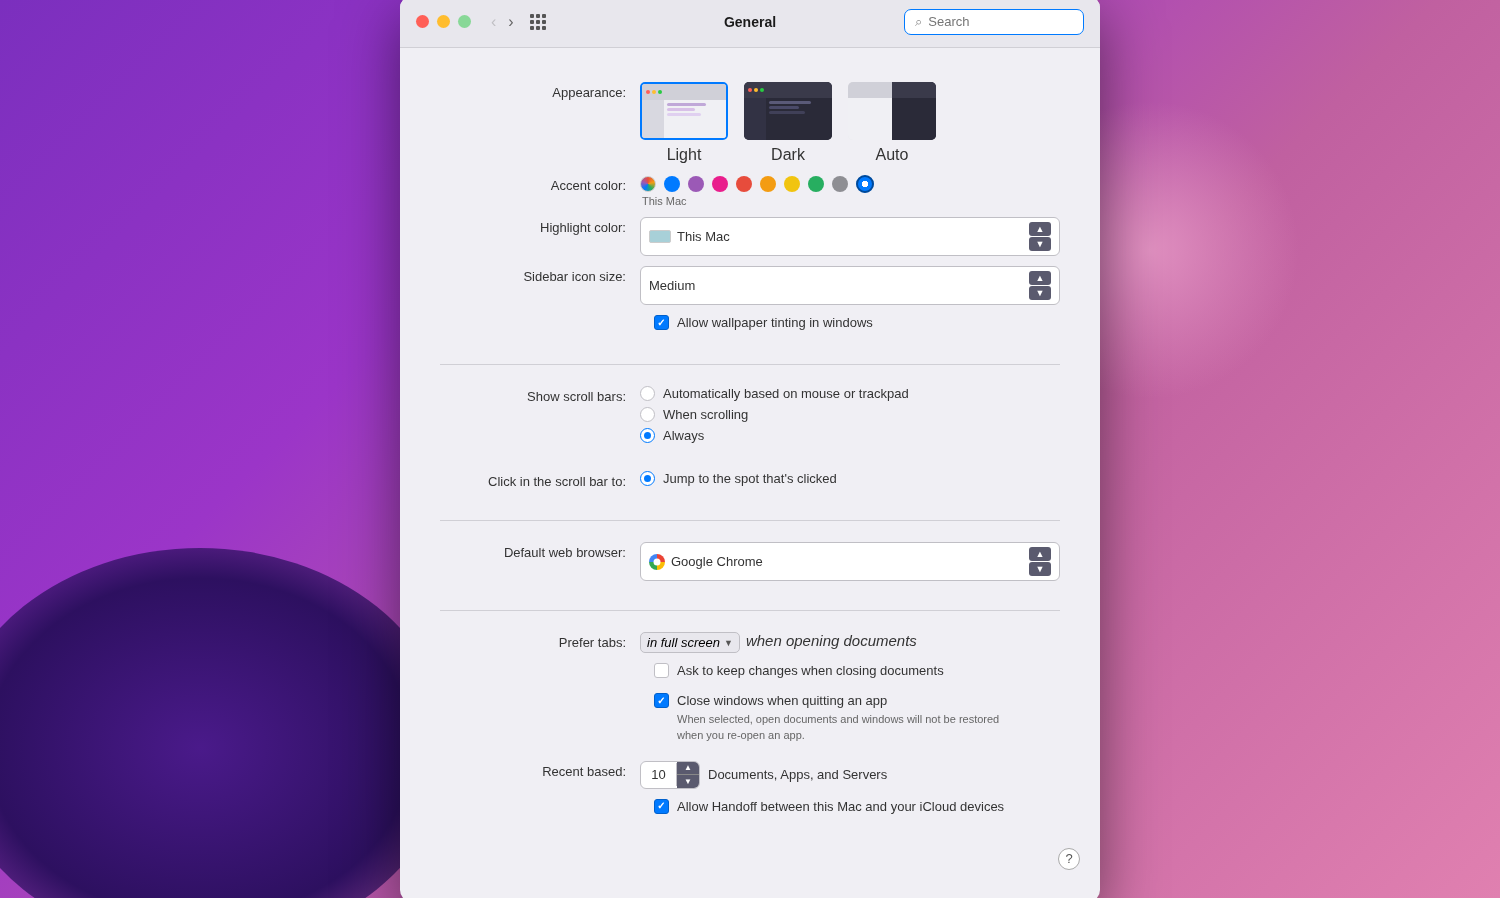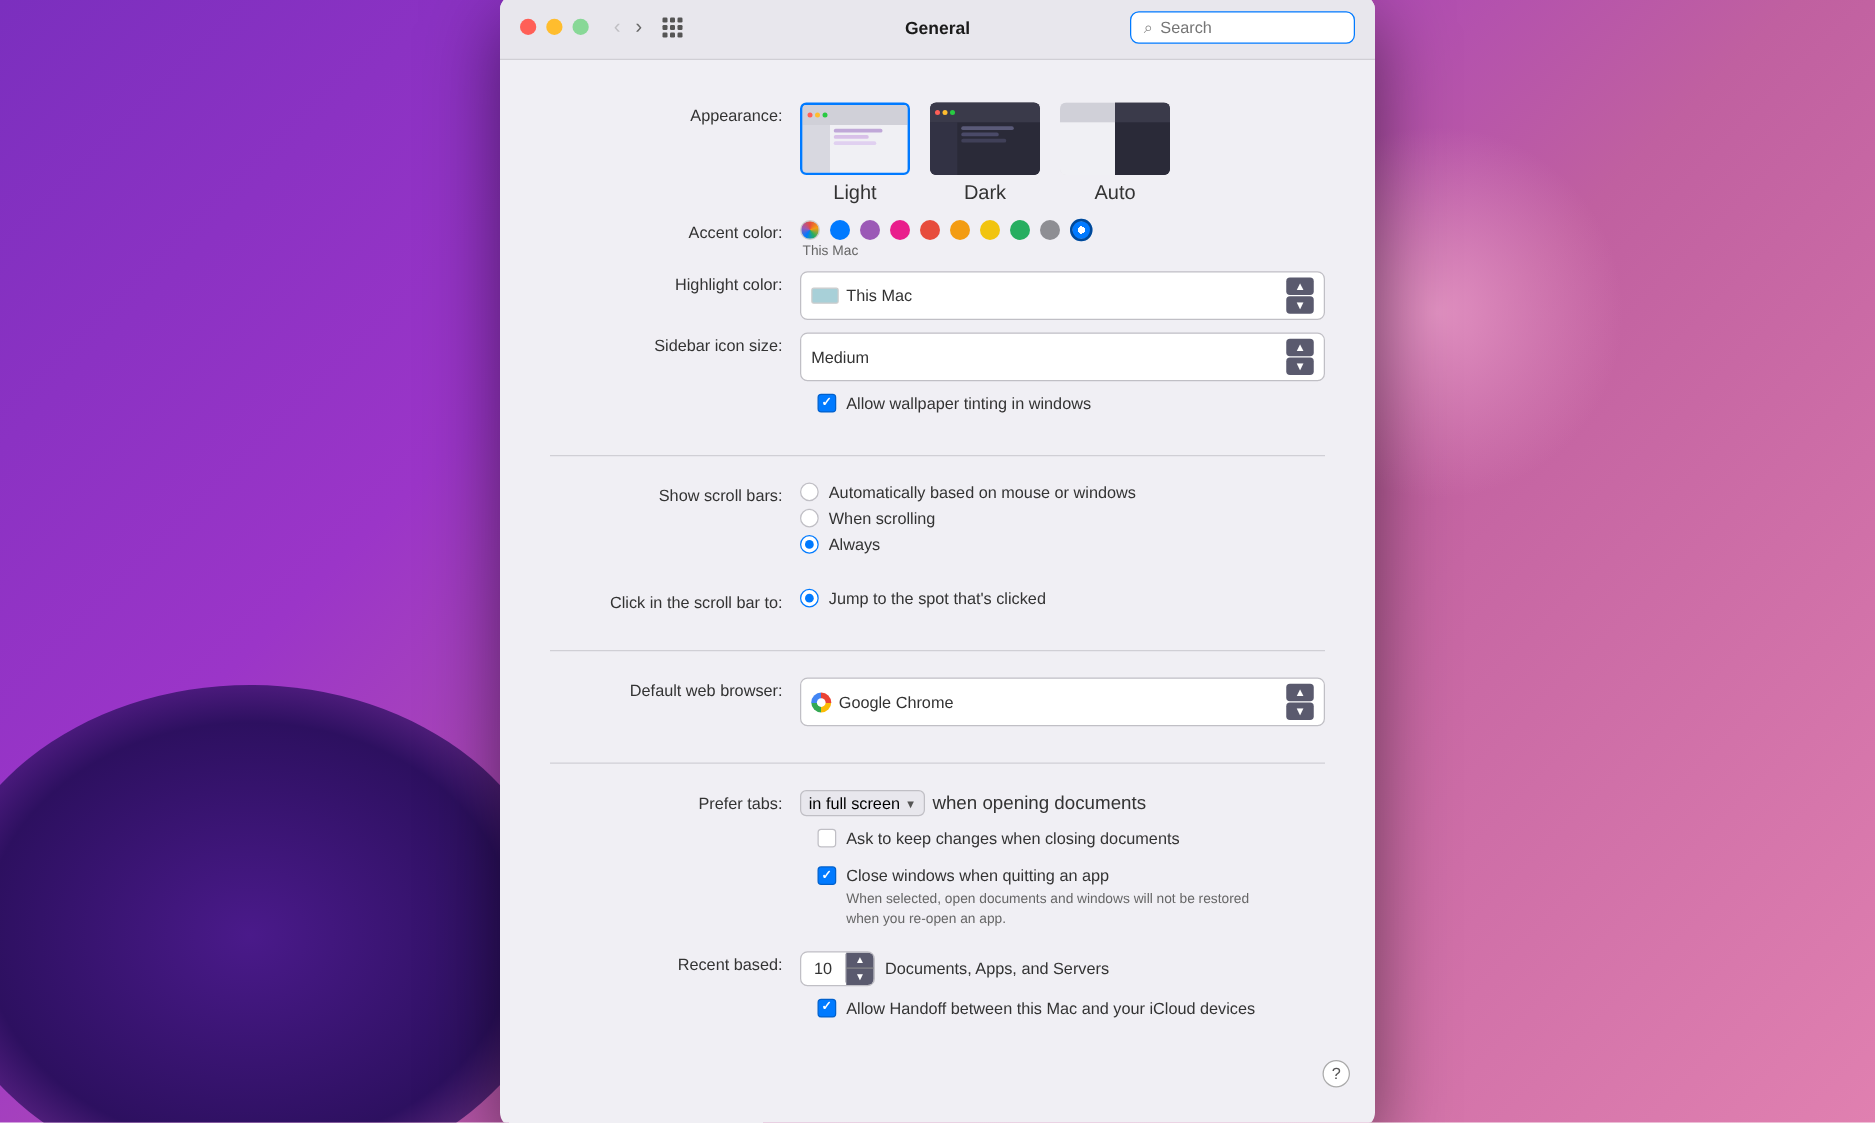--- a/index.html
+++ b/index.html
@@ -370,23 +370,23 @@
       gap: 4px;
     }
 
     .inline-dropdown-arrow {
       font-size: 9px;
       color: #555;
     }
 
     .prefer-tabs-row {
       display: flex;
-      align-items: center;
       gap: 6px;
       flex-wrap: wrap;
+      font-style: italic;
     }
 
     .prefer-tabs-text {
       font-size: 15px;
       color: #333;
     }
 
     
     .stepper-input {
       display: flex;
@@ -788,21 +788,21 @@
 
     <hr class="section-divider">
 
     <div class="section" style="padding-top:8px;">
 
       <div class="row">
         <span class="row-label">Show scroll bars:</span>
         <div class="row-content">
           <div class="radio-row">
             <div class="radio"></div>
-            <span class="radio-label">Automatically based on mouse or windows</span>
+            <span class="radio-label">Automatically based on mouse or trackpad</span>
           </div>
           <div class="radio-row">
             <div class="radio"></div>
             <span class="radio-label">When scrolling</span>
           </div>
           <div class="radio-row">
             <div class="radio selected"></div>
             <span class="radio-label">Always</span>
           </div>
         </div>

